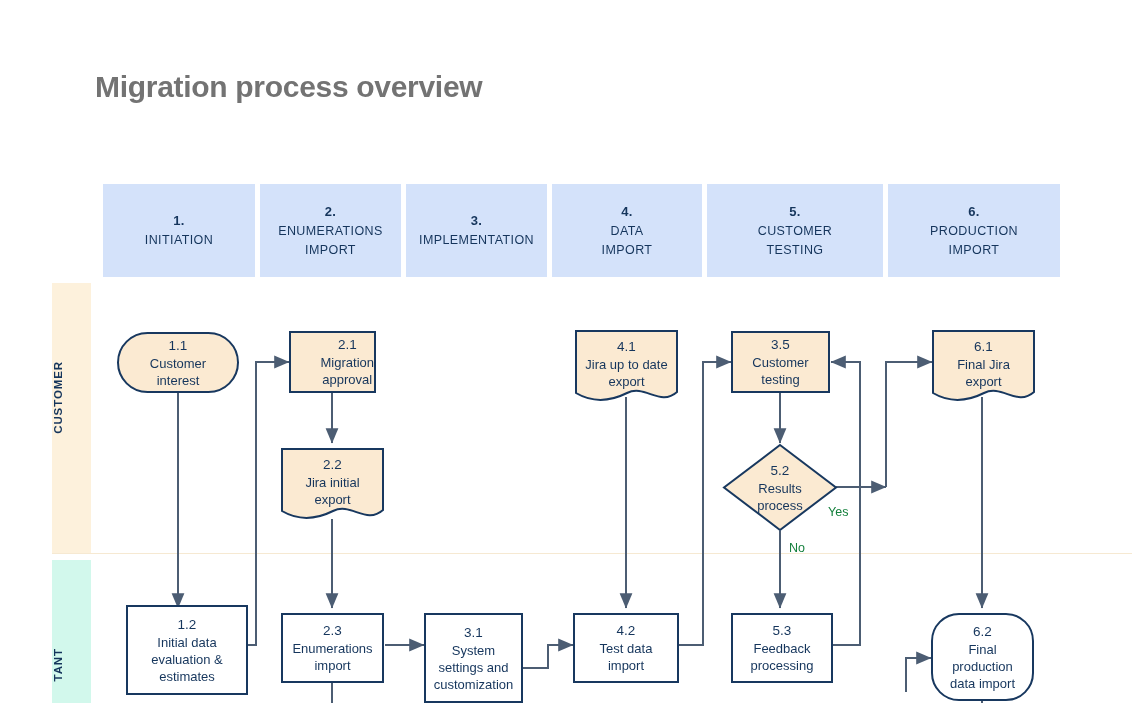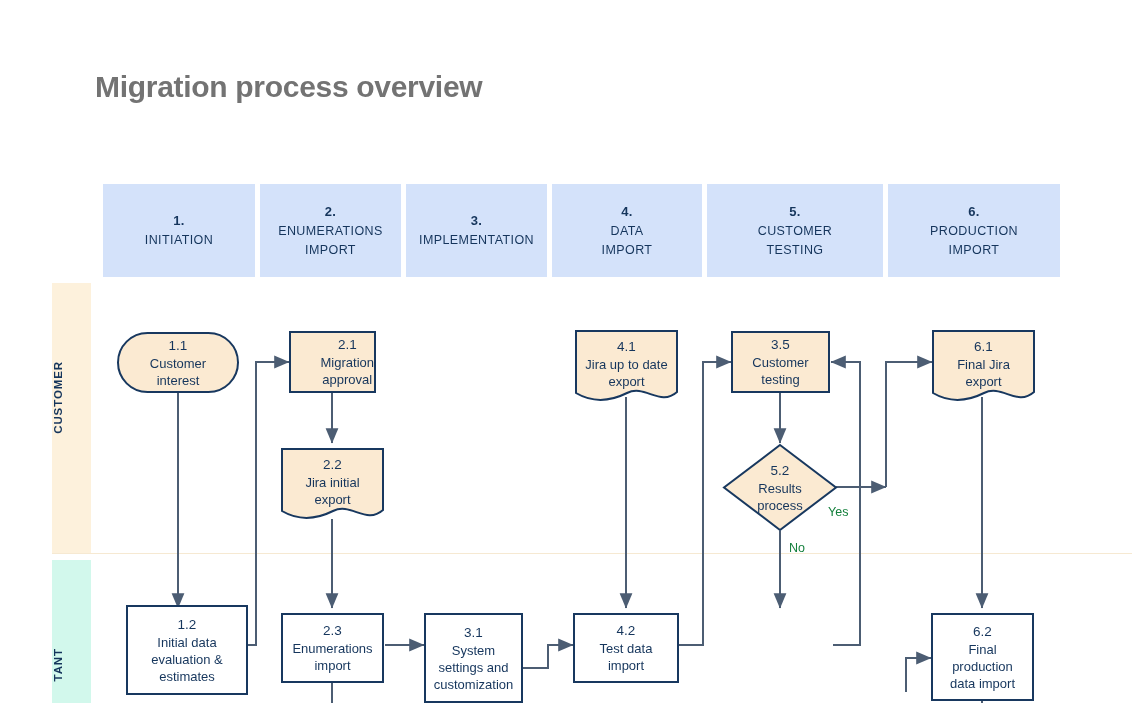--- a/index.html
+++ b/index.html
@@ -344,22 +344,29 @@
   </div>
 
   <div class="node rect white" style="left:573px;top:613px;width:106px;height:70px;">
     <div class="inner">
       <div class="num">4.2</div>
       <div class="nm">Test data</div>
       <div class="nm">import</div>
     </div>
   </div>
 
-
-  <div class="node rect white" style="left:931px;top:613px;width:103px;height:88px;">
+  <div class="node rect white" style="left:731px;top:613px;width:102px;height:70px;">
+    <div class="inner">
+      <div class="num">5.3</div>
+      <div class="nm">Feedback</div>
+      <div class="nm">processing</div>
+    </div>
+  </div>
+
+  <div class="node rect white" style="left:931px;top:613px;width:103px;height:88px;border-radius:28px;">
     <div class="inner">
       <div class="num">6.2</div>
       <div class="nm">Final</div>
       <div class="nm">production</div>
       <div class="nm">data import</div>
     </div>
   </div>
 
 </div>
 

